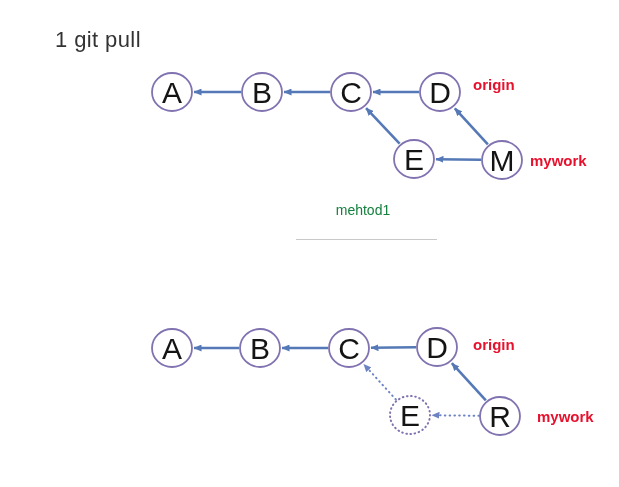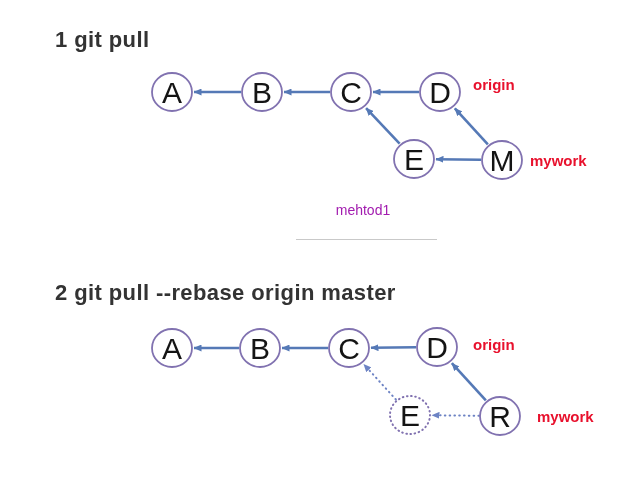--- a/index.html
+++ b/index.html
@@ -11,37 +11,37 @@
     position: relative;
     width: 619px;
     height: 487px;
     background: #ffffff;
     overflow: hidden;
   }
   .section-title {
     position: absolute;
     left: 55px;
     font-size: 22px;
-    font-weight: bold;
+    font-weight: normal;
     letter-spacing: 0.4px;
     color: #333333;
     white-space: nowrap;
   }
   #title-1 { top: 9px; }
   #title-2 { top: 262px; }
   .diagram-svg { position: absolute; }
   #diagram-1 { left: 140px; top: 58px; }
   #diagram-2 { left: 140px; top: 313px; }
   .caption {
     position: absolute;
     left: 263px;
     width: 200px;
     text-align: center;
     font-size: 14px;
-    color: #a21caf;
+    color: #15803d;
     white-space: nowrap;
   }
   #caption-1 { top: 202px; }
   #caption-2 { top: 455px; }
   .divider {
     position: absolute;
     left: 296px;
     top: 239px;
     width: 141px;
     height: 1px;
@@ -106,21 +106,20 @@
         <text x="362" y="112.5" class="node-label">M</text>
       </g>
       <text x="333" y="32" class="branch-label" fill="#e8112d" font-weight="normal">origin</text>
       <text x="390" y="108" class="branch-label" fill="#e8112d" font-weight="normal">mywork</text>
     </svg>
 
   <div class="caption" id="caption-1">mehtod1</div>
 
   <div class="divider"></div>
 
-  <h2 class="section-title" id="title-2">2 git pull --rebase origin master</h2>
 
   <svg class="diagram-svg" id="diagram-2" width="470" height="152" viewBox="0 0 470 152">
       <defs>
         <marker id="arrow-solid-1" markerWidth="8" markerHeight="7" refX="7.5" refY="3.5" orient="auto" markerUnits="userSpaceOnUse">
           <path d="M0,0 L8,3.5 L0,7 Z" fill="#5579b6"></path>
         </marker>
         <marker id="arrow-dotted-1" markerWidth="8" markerHeight="7" refX="7.5" refY="3.5" orient="auto" markerUnits="userSpaceOnUse">
           <path d="M0,0 L8,3.5 L0,7 Z" fill="#6d83c4"></path>
         </marker>
       </defs>

